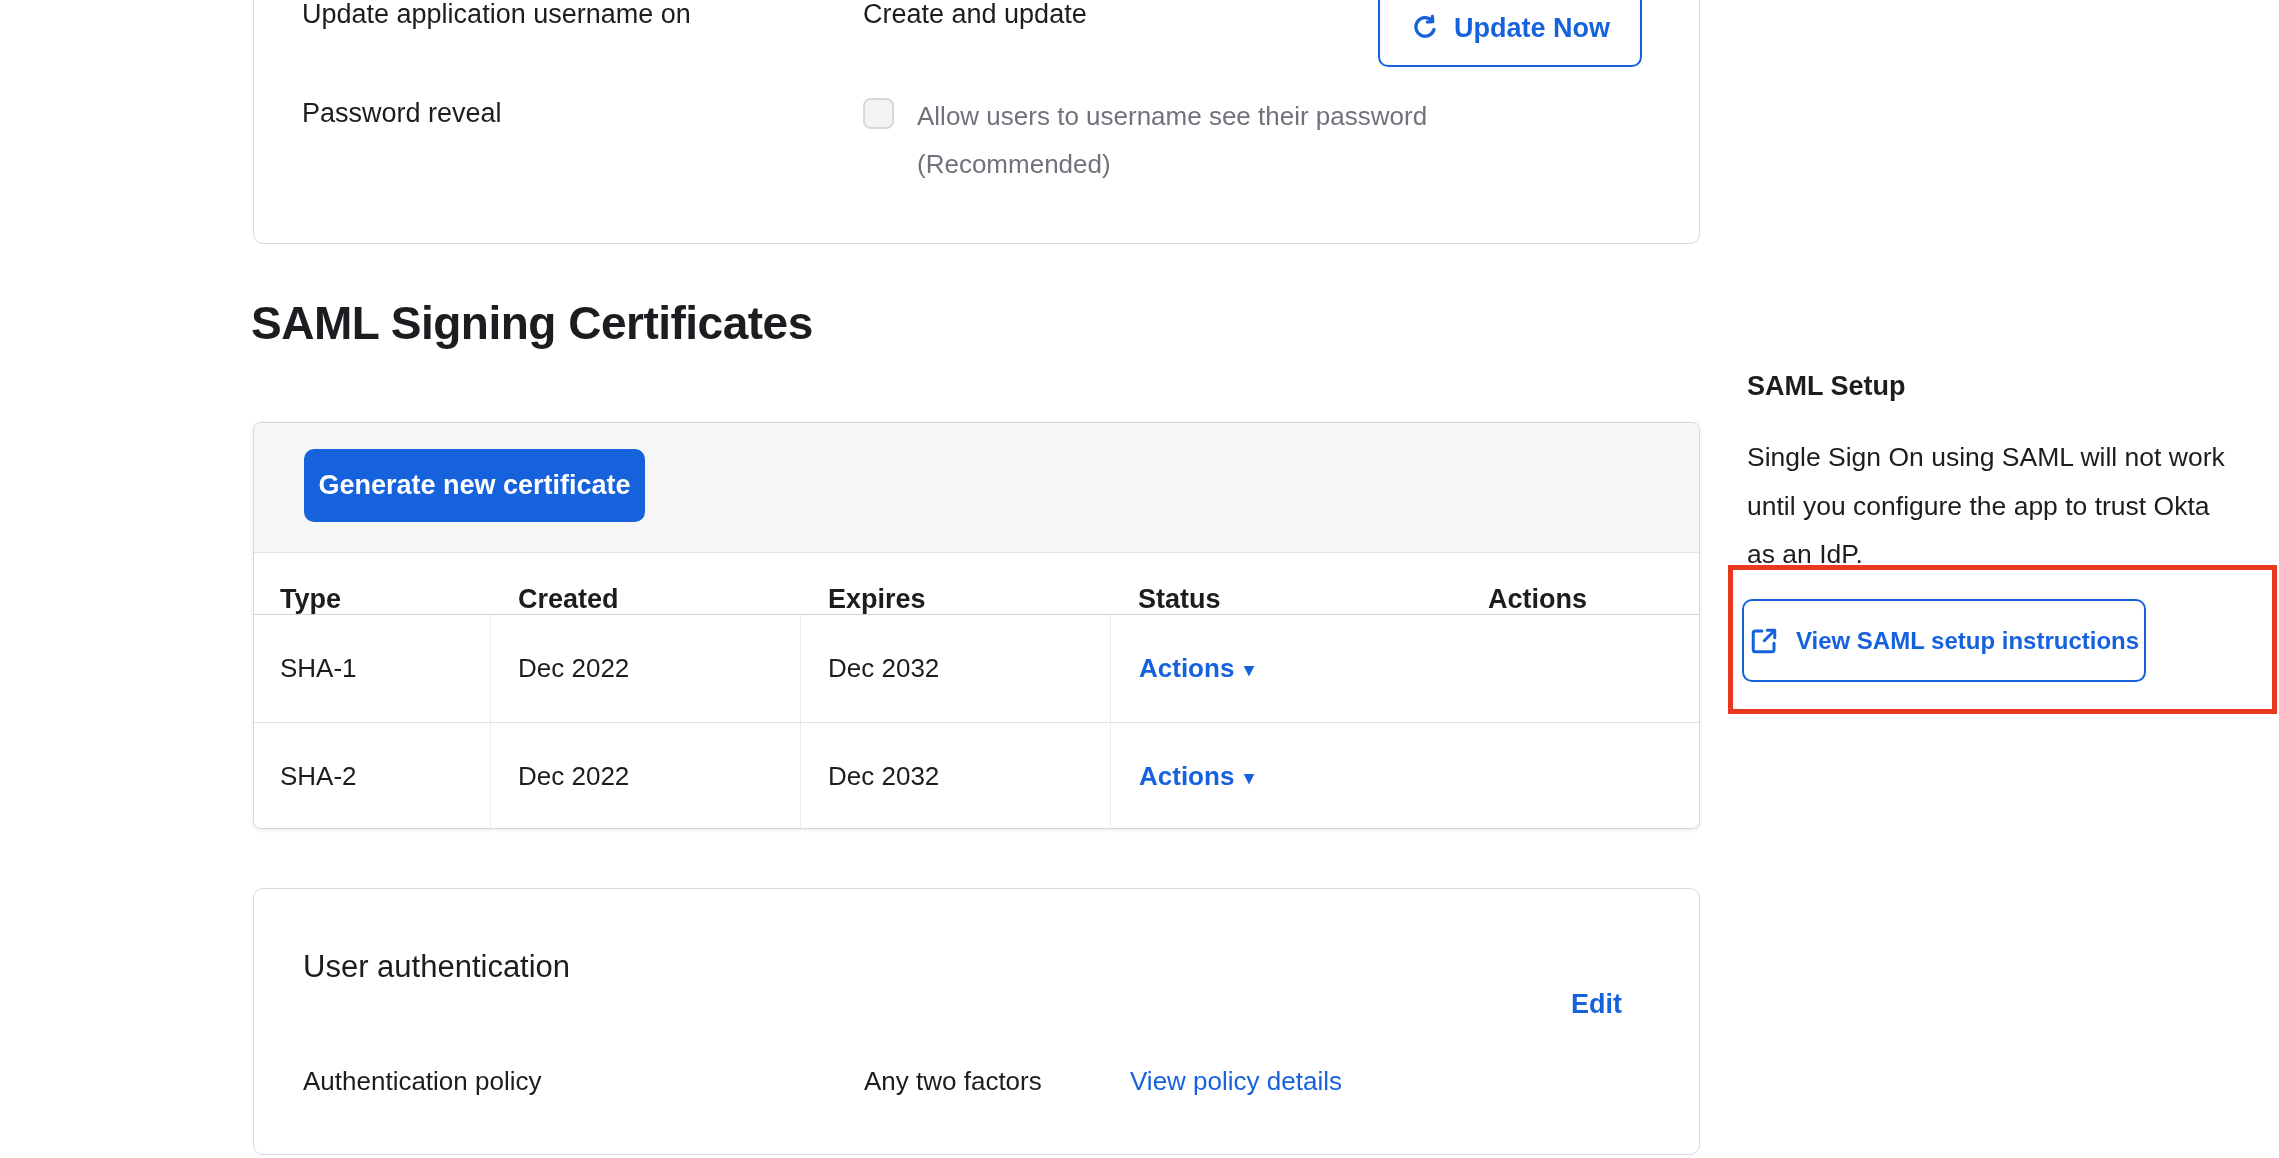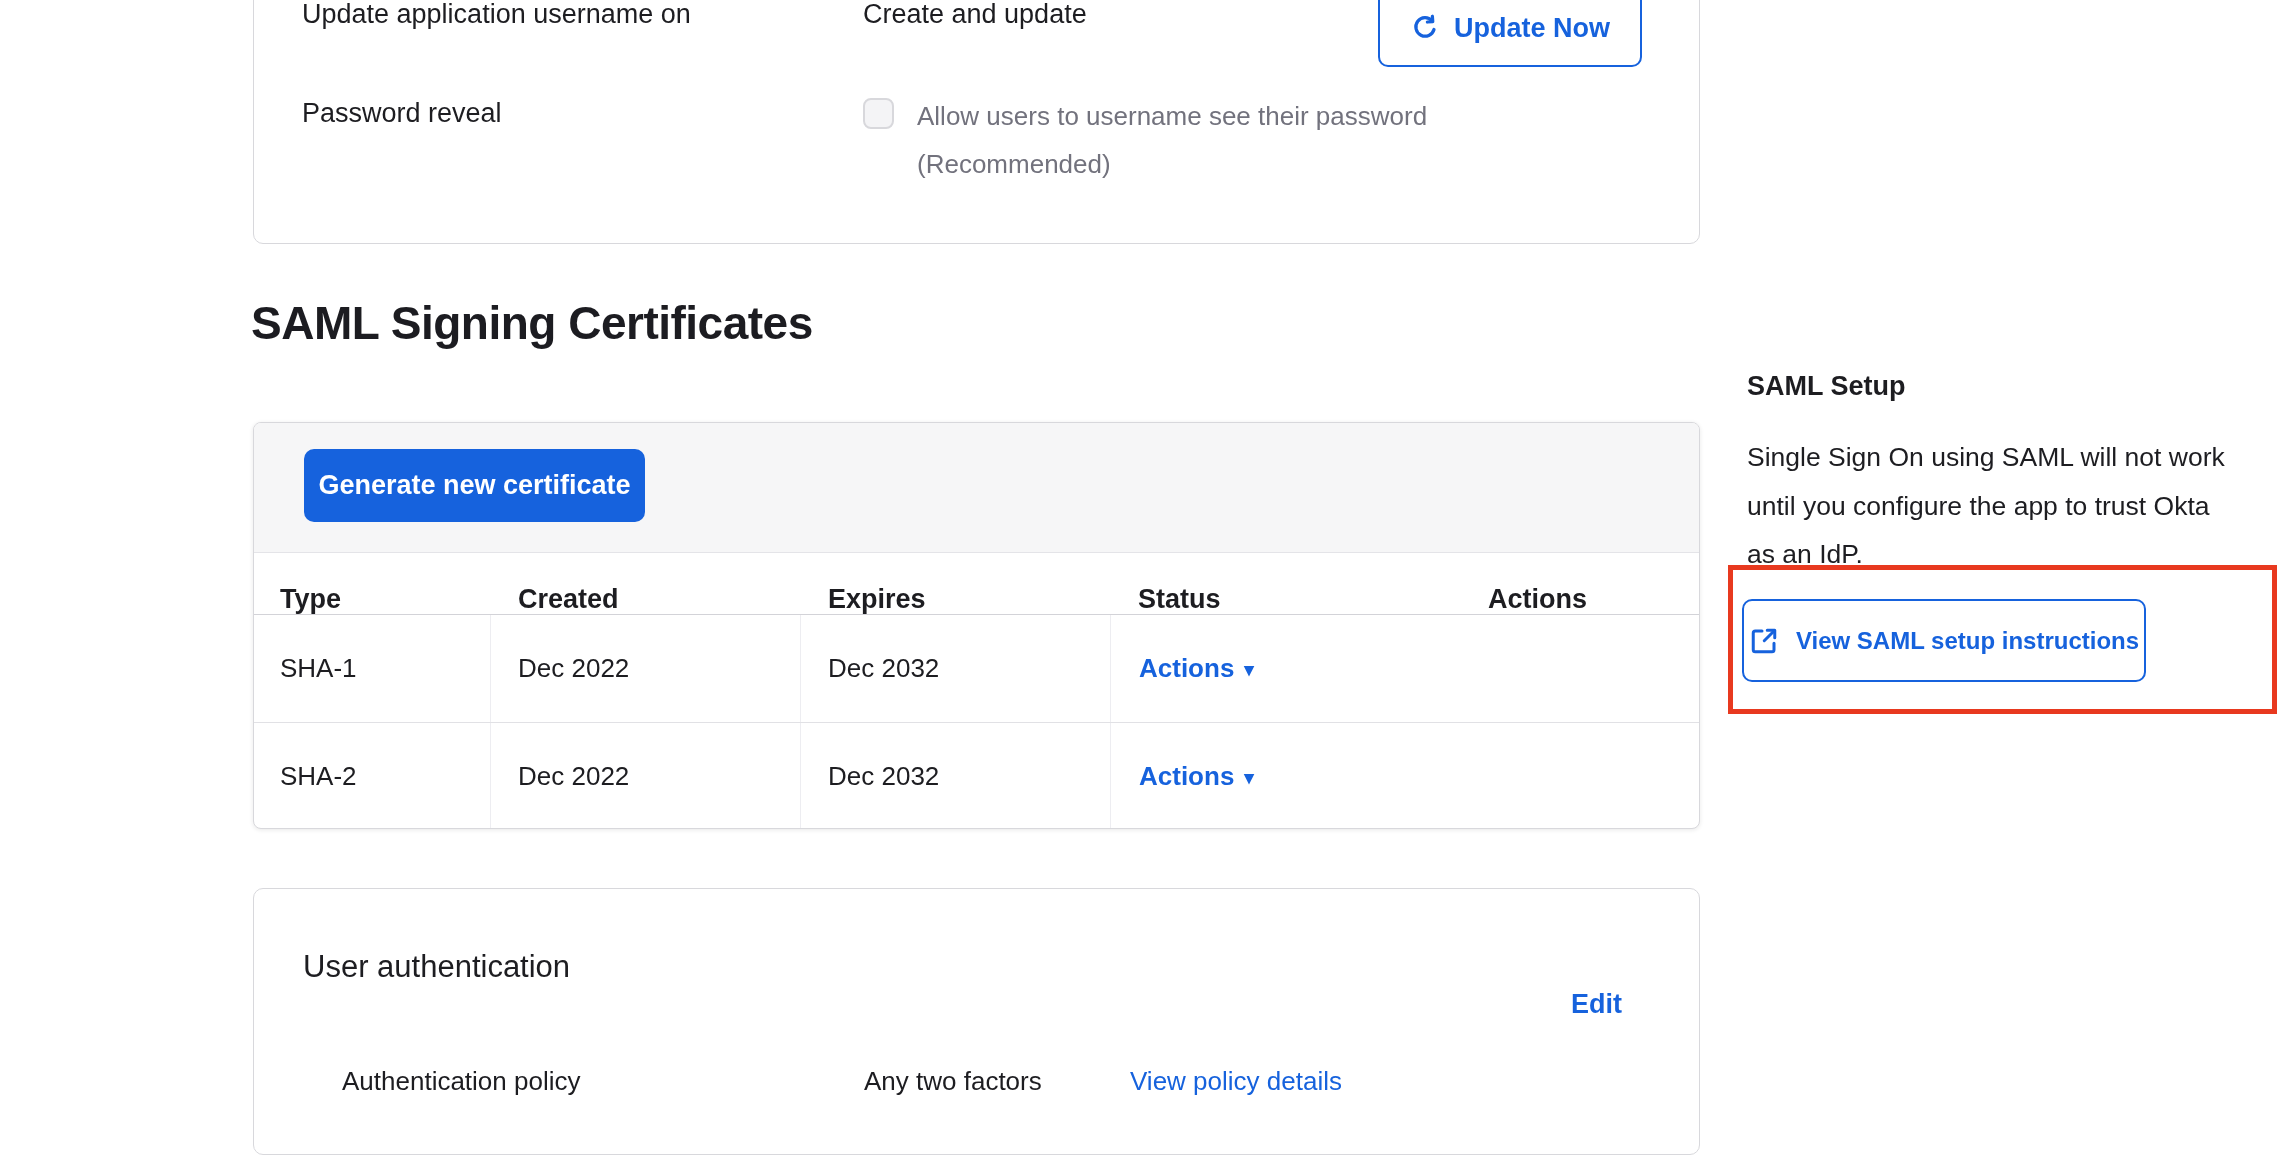--- a/index.html
+++ b/index.html
@@ -56,21 +56,21 @@
                    border:2px solid #1662dd; border-radius:10px; background:#fff;
                    display:flex; align-items:center; justify-content:center; gap:17px;
                    color:#1662dd; font-size:24px; font-weight:bold; cursor:pointer; }
 
   
   .ua-card { position:absolute; left:253px; top:888px; width:1447px; height:267px;
              border:1px solid #d8d8dc; border-radius:10px; background:#fff; }
   .ua-title { position:absolute; left:49px; top:60px; font-size:31px; font-weight:normal; }
   .ua-edit { position:absolute; right:77px; top:64px; font-size:27px; font-weight:bold;
              color:#1662dd; cursor:pointer;margin-top:36px; }
-  .ua-label { position:absolute; left:49px; top:177px; font-size:26px;margin-left:39px; }
+  .ua-label { position:absolute; left:49px; top:177px; font-size:26px; }
   .ua-value { position:absolute; left:610px; top:177px; font-size:26px; }
   .ua-link  { position:absolute; left:876px; top:177px; font-size:26px; color:#1662dd; cursor:pointer; }
 
   svg { display:block; }
 </style>
 </head>
 <body>
 
 <section class="top-panel">
   <span class="label" style="left:48px; top:22px;">Update application username on</span>

